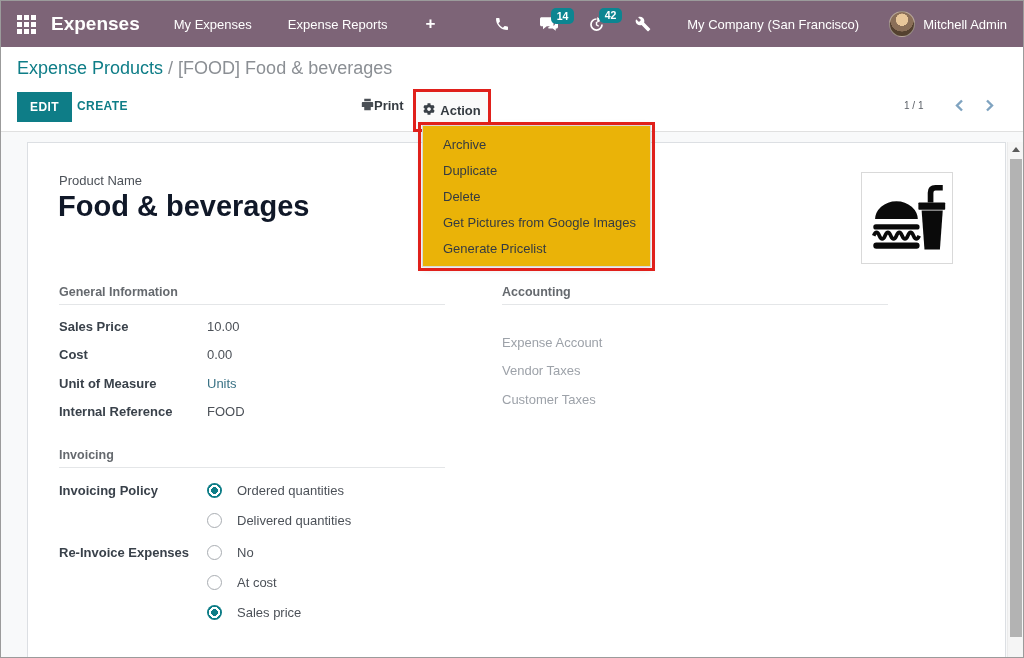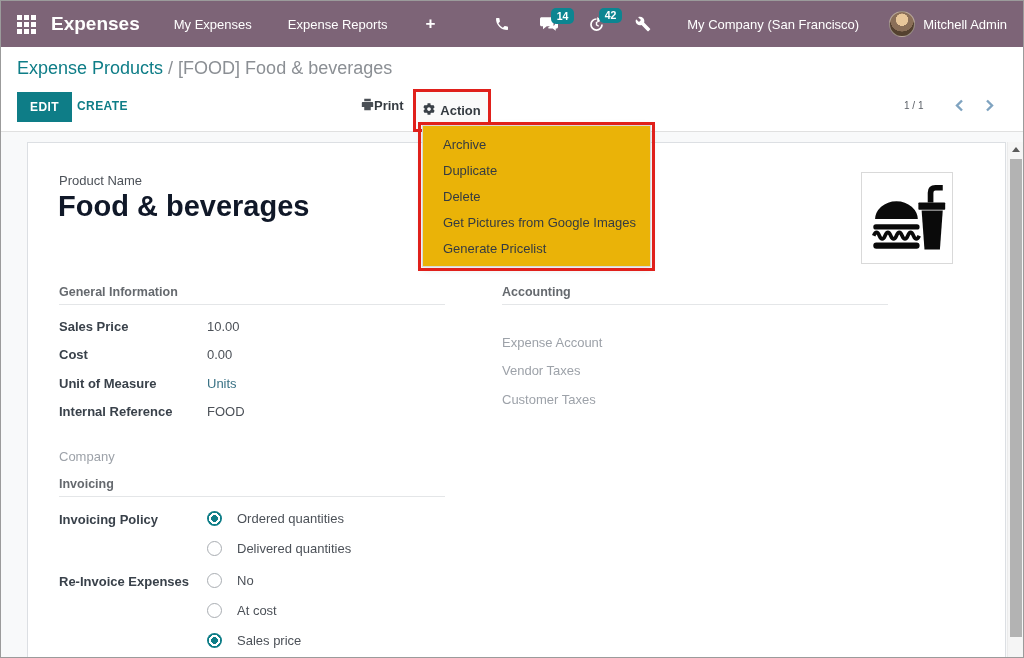--- a/index.html
+++ b/index.html
@@ -204,24 +204,20 @@
         <span class="fvalue">0.00</span>
       </div>
       <div class="frow">
         <span class="flabel">Unit of Measure</span>
         <span class="fvalue link">Units</span>
       </div>
       <div class="frow">
         <span class="flabel">Internal Reference</span>
         <span class="fvalue">FOOD</span>
       </div>
-      <div class="frow">
-        <span class="flabel muted">Company</span>
-        <span class="fvalue"></span>
-      </div>
 
       <div class="sec-title gap-top">Invoicing</div>
       <div class="fgroup">
         <span class="flabel">Invoicing Policy</span>
         <div class="opts">
           <div class="opt">
             <span class="radio selected"></span>
             <span>Ordered quantities</span>
           </div>
           <div class="opt">

